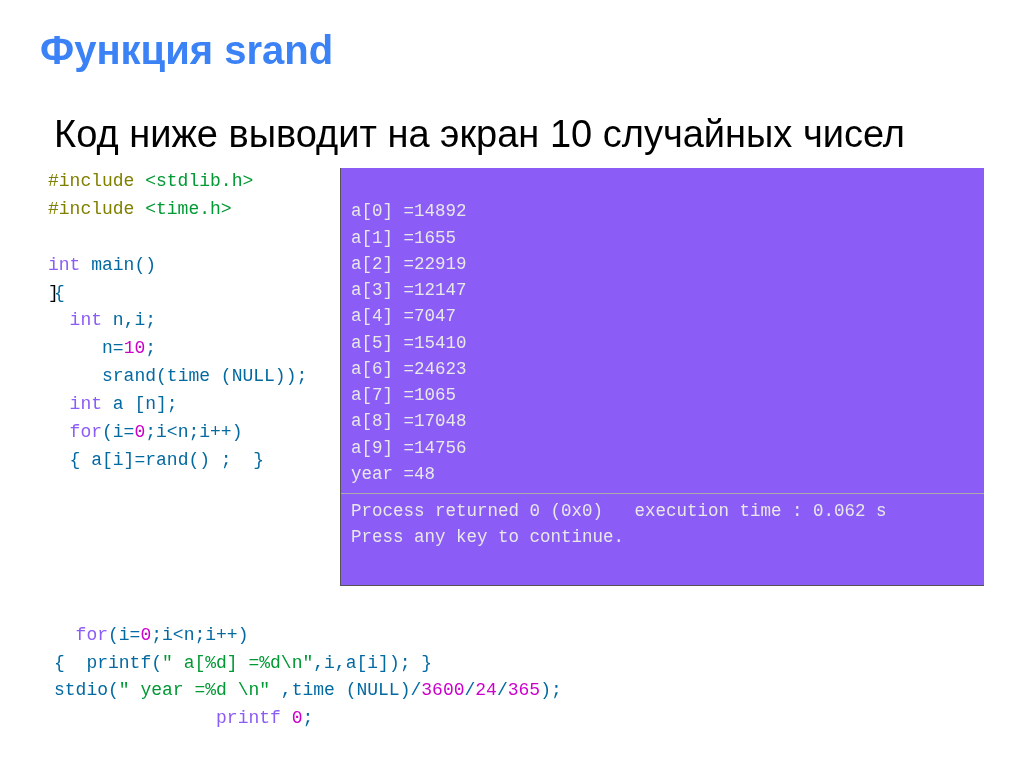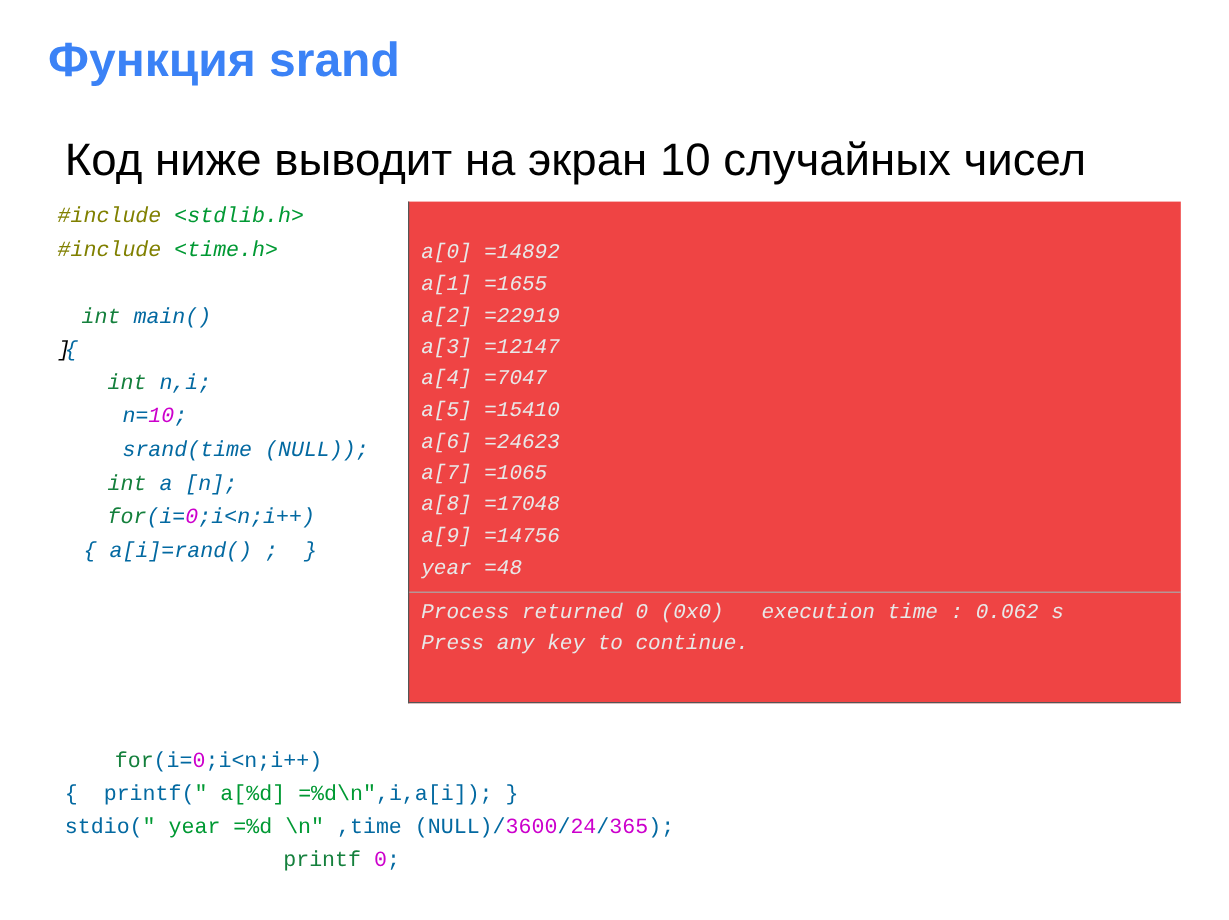--- a/index.html
+++ b/index.html
@@ -24,40 +24,39 @@
   .subtitle {
     color: #000;
     font-size: 38px;
     margin-left: 14px;
     margin-bottom: 12px;
   }
   .content-row {
     display: flex;
     align-items: flex-start;
     gap: 0;
-    font-style: italic;
   }
   .code-pane {
     font-family: "Courier New", monospace;
     font-size: 18px;
     line-height: 1.55;
     padding-left: 8px;
     width: 300px;
     flex-shrink: 0;
   }
   .code-pane .line { white-space: pre; }
   .code-pane .left-col { display: inline-block; width: 6px; vertical-align: top; color:#000;}
   .olive { color: #808000; }
   .green { color: #009933; }
-  .blue  { color: #15803d; margin-left: 20px; }
+  .blue  { color: #8b5cf6; }
   .black { color: #0369a1; }
   .num   { color: #cc00cc; }
 
   .console {
-    background: #ef4444;
+    background: #8b5cf6;
     color: #e8e8e8;
     font-family: "Courier New", monospace;
     font-size: 17.5px;
     line-height: 1.5;
     width: 680px;
     padding: 4px 8px 8px 10px;
     white-space: pre;
     border: 1px solid #555;
     border-top: none;
     border-right: none;

